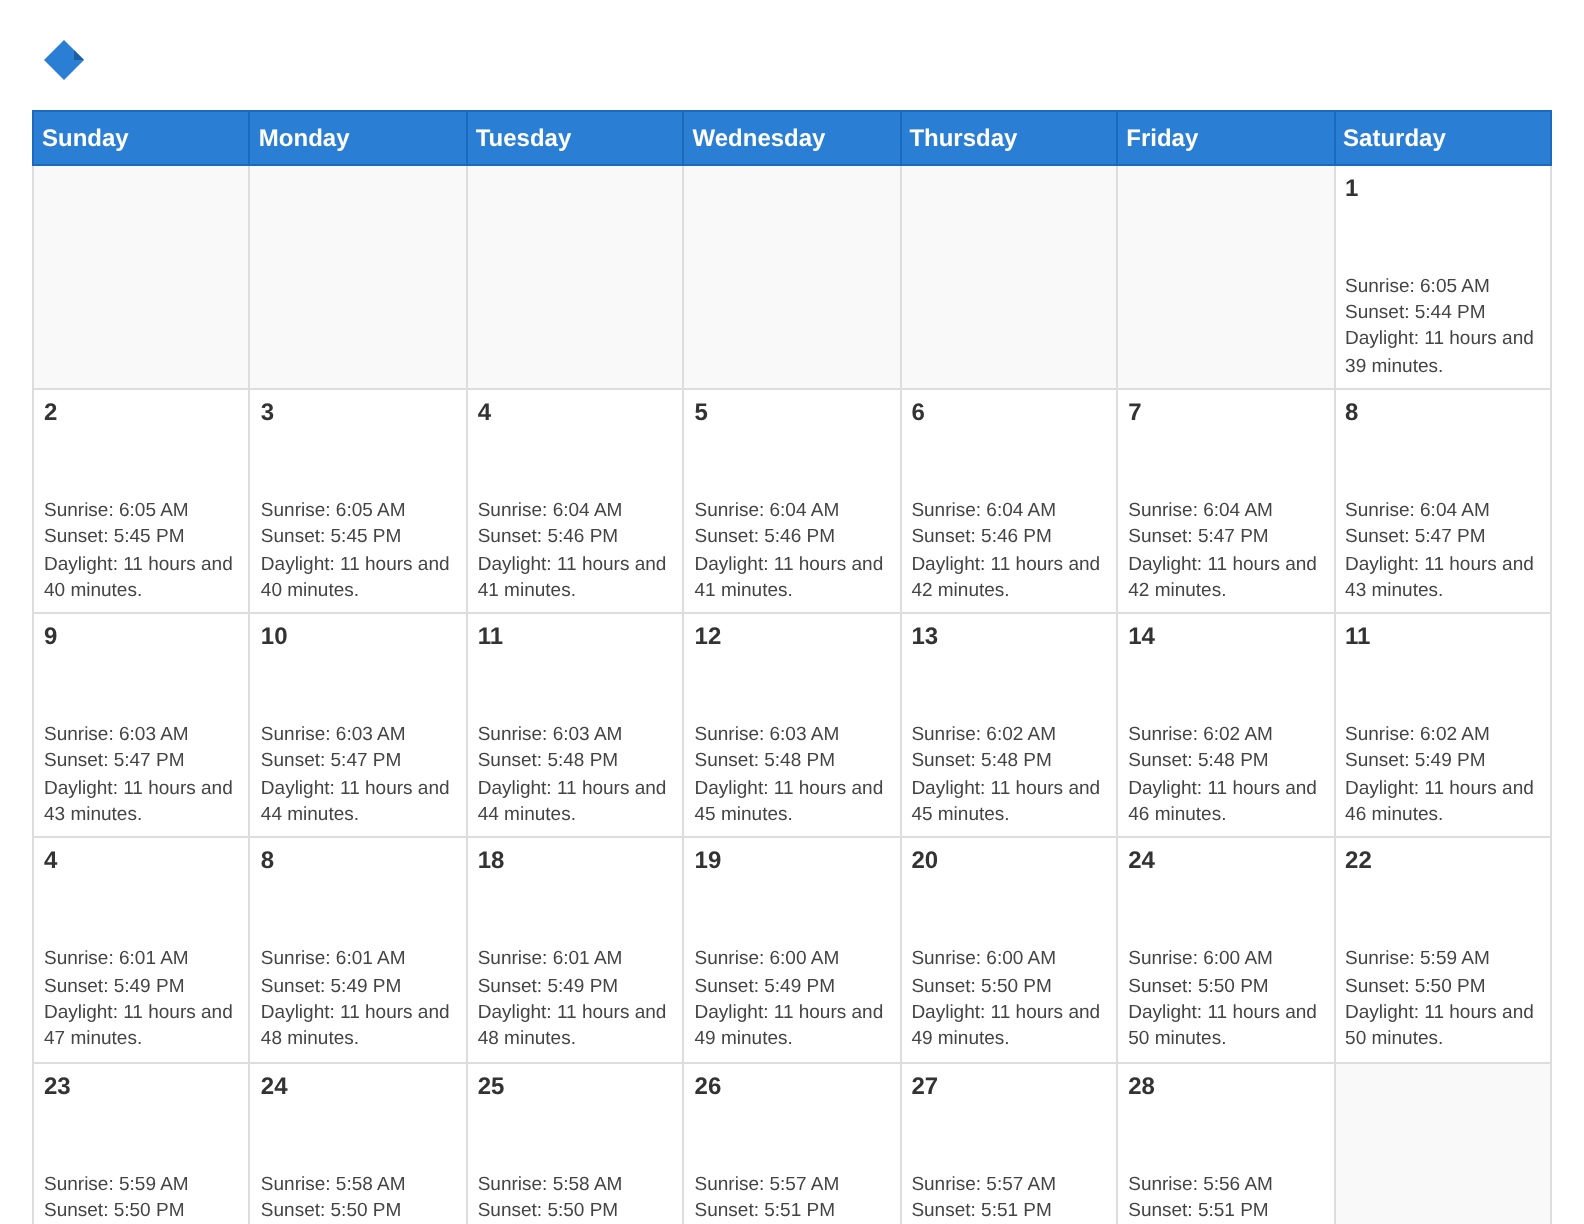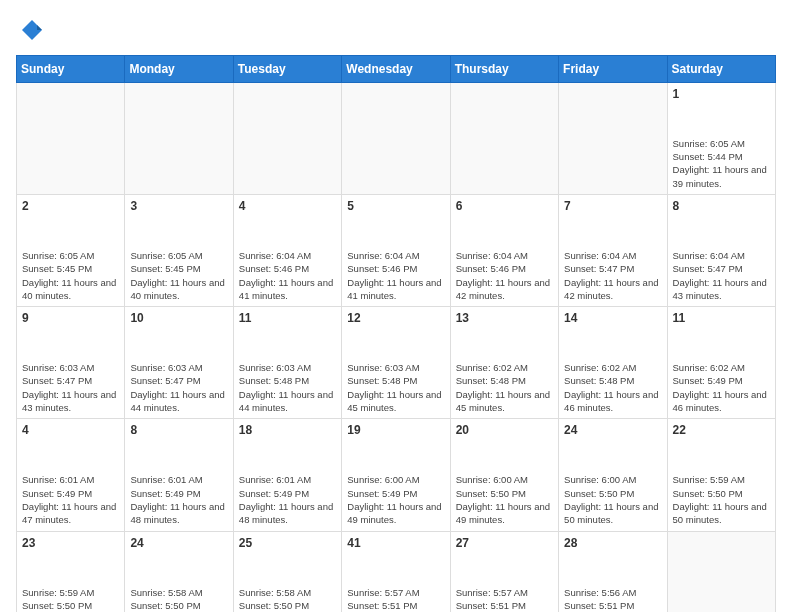--- a/index.html
+++ b/index.html
@@ -231,21 +231,21 @@
         </td>
         <td>
           <span class="day-num">24</span>
           <div class="day-info">Sunrise: 5:58 AM<br>Sunset: 5:50 PM<br>Daylight: 11 hours and 52 minutes.</div>
         </td>
         <td>
           <span class="day-num">25</span>
           <div class="day-info">Sunrise: 5:58 AM<br>Sunset: 5:50 PM<br>Daylight: 11 hours and 52 minutes.</div>
         </td>
         <td>
-          <span class="day-num">41</span>
+          <span class="day-num">26</span>
           <div class="day-info">Sunrise: 5:57 AM<br>Sunset: 5:51 PM<br>Daylight: 11 hours and 53 minutes.</div>
         </td>
         <td>
           <span class="day-num">27</span>
           <div class="day-info">Sunrise: 5:57 AM<br>Sunset: 5:51 PM<br>Daylight: 11 hours and 53 minutes.</div>
         </td>
         <td>
           <span class="day-num">28</span>
           <div class="day-info">Sunrise: 5:56 AM<br>Sunset: 5:51 PM<br>Daylight: 11 hours and 54 minutes.</div>
         </td>

